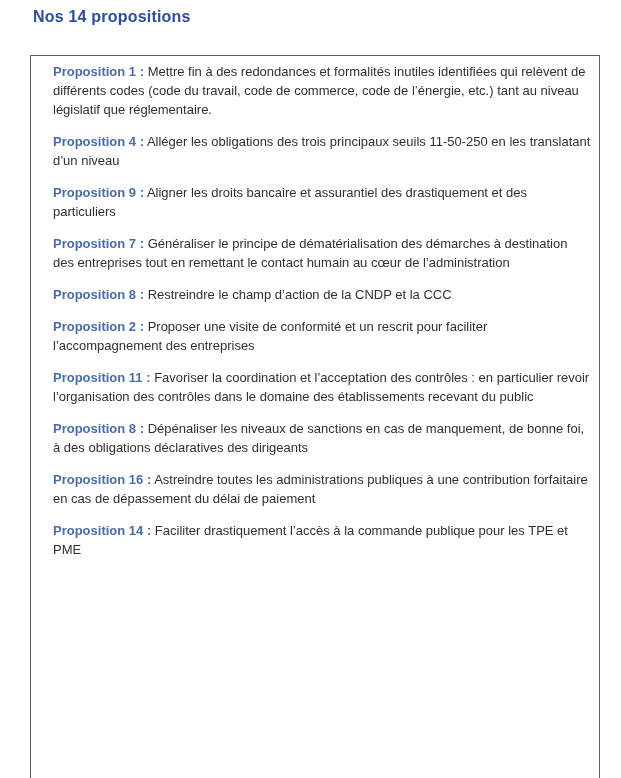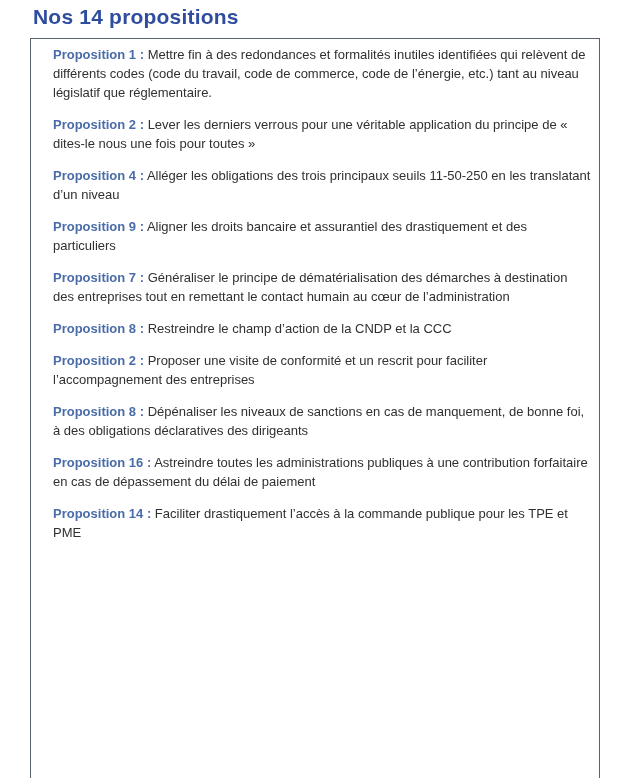--- a/index.html
+++ b/index.html
@@ -15,22 +15,22 @@
     padding: 0;
     background: var(--bg-color);
   }
   body {
     width: 621px;
     height: 778px;
     overflow: hidden;
     font-family: "Liberation Sans", sans-serif;
   }
   .page-title {
-    margin: 5px 0 9px 33px;
-    font-size: 21px;
+    margin: 5px 0 26px 33px;
+    font-size: 16px;
     line-height: 24px;
     font-weight: bold;
     color: var(--title-color);
     letter-spacing: 0.2px;
   }
   .propositions-box {
     margin-left: 30px;
     width: 570px;
     min-height: 900px;           
     border: 1px solid var(--border-color);
@@ -53,44 +53,44 @@
 <body>
 
 <h1 class="page-title">Nos 14 propositions</h1>
 
 <div class="propositions-box">
   <p class="proposition">
     <span class="prop-label">Proposition 1 :</span>
     <span>Mettre fin à des redondances et formalités inutiles identifiées qui relèvent de différents codes (code du travail, code de commerce, code de l’énergie, etc.) tant au niveau législatif que réglementaire.</span>
   </p>
   <p class="proposition">
-    <span class="prop-label">Proposition 2 :</span>
-    <span>Lever les derniers verrous pour une véritable application du principe de « dites-le nous une fois pour toutes »</span>
-  </p>
-  <p class="proposition">
     <span class="prop-label">Proposition 4 :</span>
     <span>Alléger les obligations des trois principaux seuils 11-50-250 en les translatant d’un niveau</span>
   </p>
   <p class="proposition">
     <span class="prop-label">Proposition 9 :</span>
     <span>Aligner les droits bancaire et assurantiel des drastiquement et des particuliers</span>
   </p>
   <p class="proposition">
     <span class="prop-label">Proposition 7 :</span>
     <span>Généraliser le principe de dématérialisation des démarches à destination des entreprises tout en remettant le contact humain au cœur de l’administration</span>
   </p>
   <p class="proposition">
     <span class="prop-label">Proposition 8 :</span>
     <span>Restreindre le champ d’action de la CNDP et la CCC</span>
   </p>
   <p class="proposition">
     <span class="prop-label">Proposition 2 :</span>
     <span>Proposer une visite de conformité et un rescrit pour faciliter l’accompagnement des entreprises</span>
   </p>
   <p class="proposition">
+    <span class="prop-label">Proposition 11 :</span>
+    <span>Favoriser la coordination et l’acceptation des contrôles : en particulier revoir l’organisation des contrôles dans le domaine des établissements recevant du public</span>
+  </p>
+  <p class="proposition">
     <span class="prop-label">Proposition 8 :</span>
     <span>Dépénaliser les niveaux de sanctions en cas de manquement, de bonne foi, à des obligations déclaratives des dirigeants</span>
   </p>
   <p class="proposition">
     <span class="prop-label">Proposition 16 :</span>
     <span>Astreindre toutes les administrations publiques à une contribution forfaitaire en cas de dépassement du délai de paiement</span>
   </p>
   <p class="proposition">
     <span class="prop-label">Proposition 14 :</span>
     <span>Faciliter drastiquement l’accès à la commande publique pour les TPE et PME</span>

